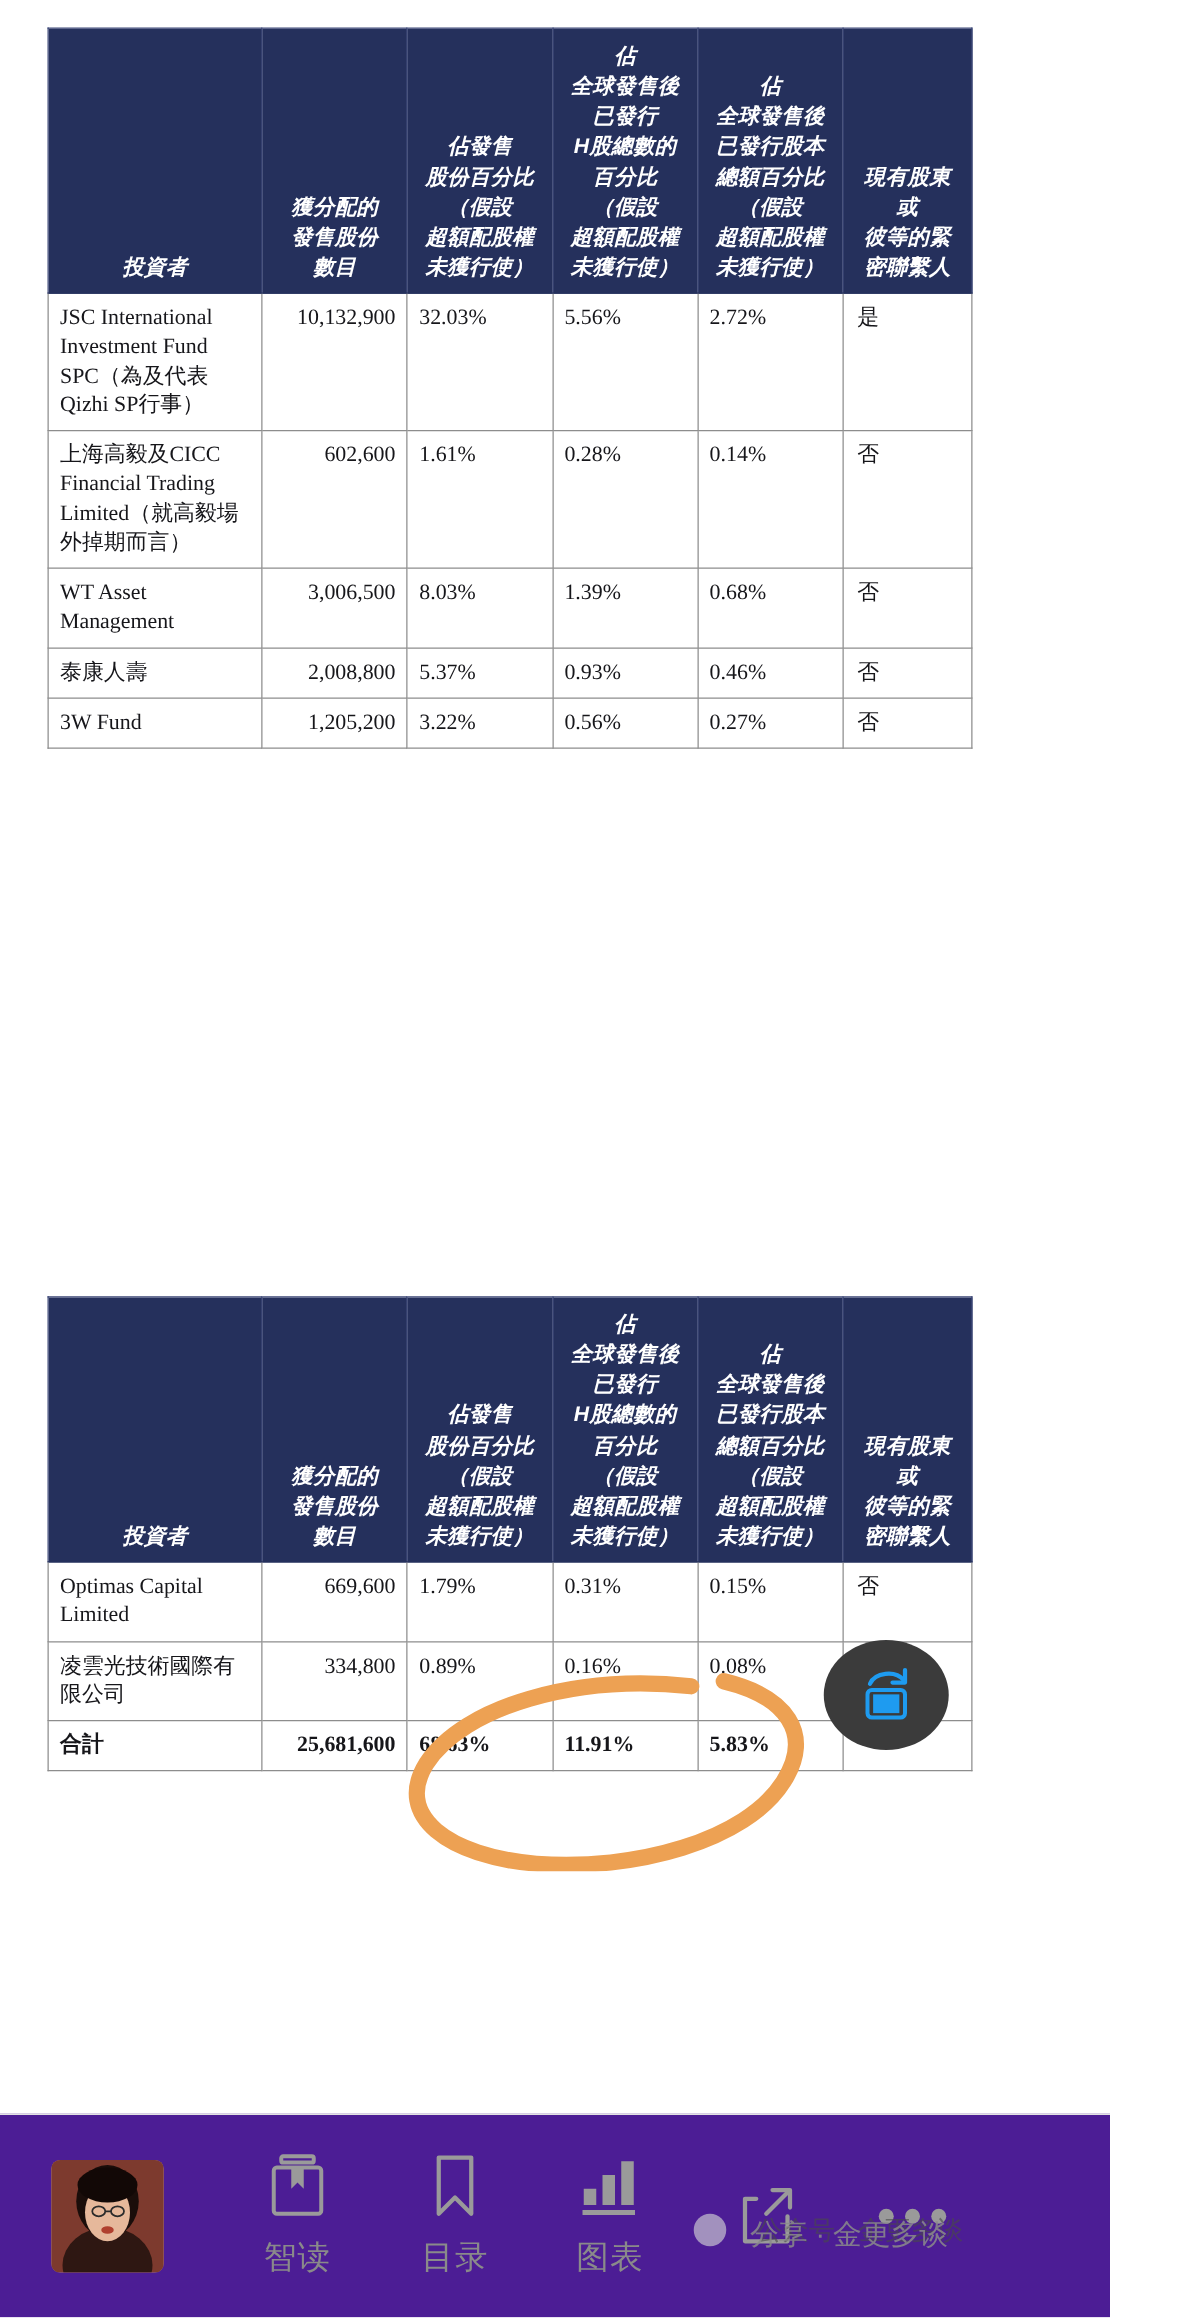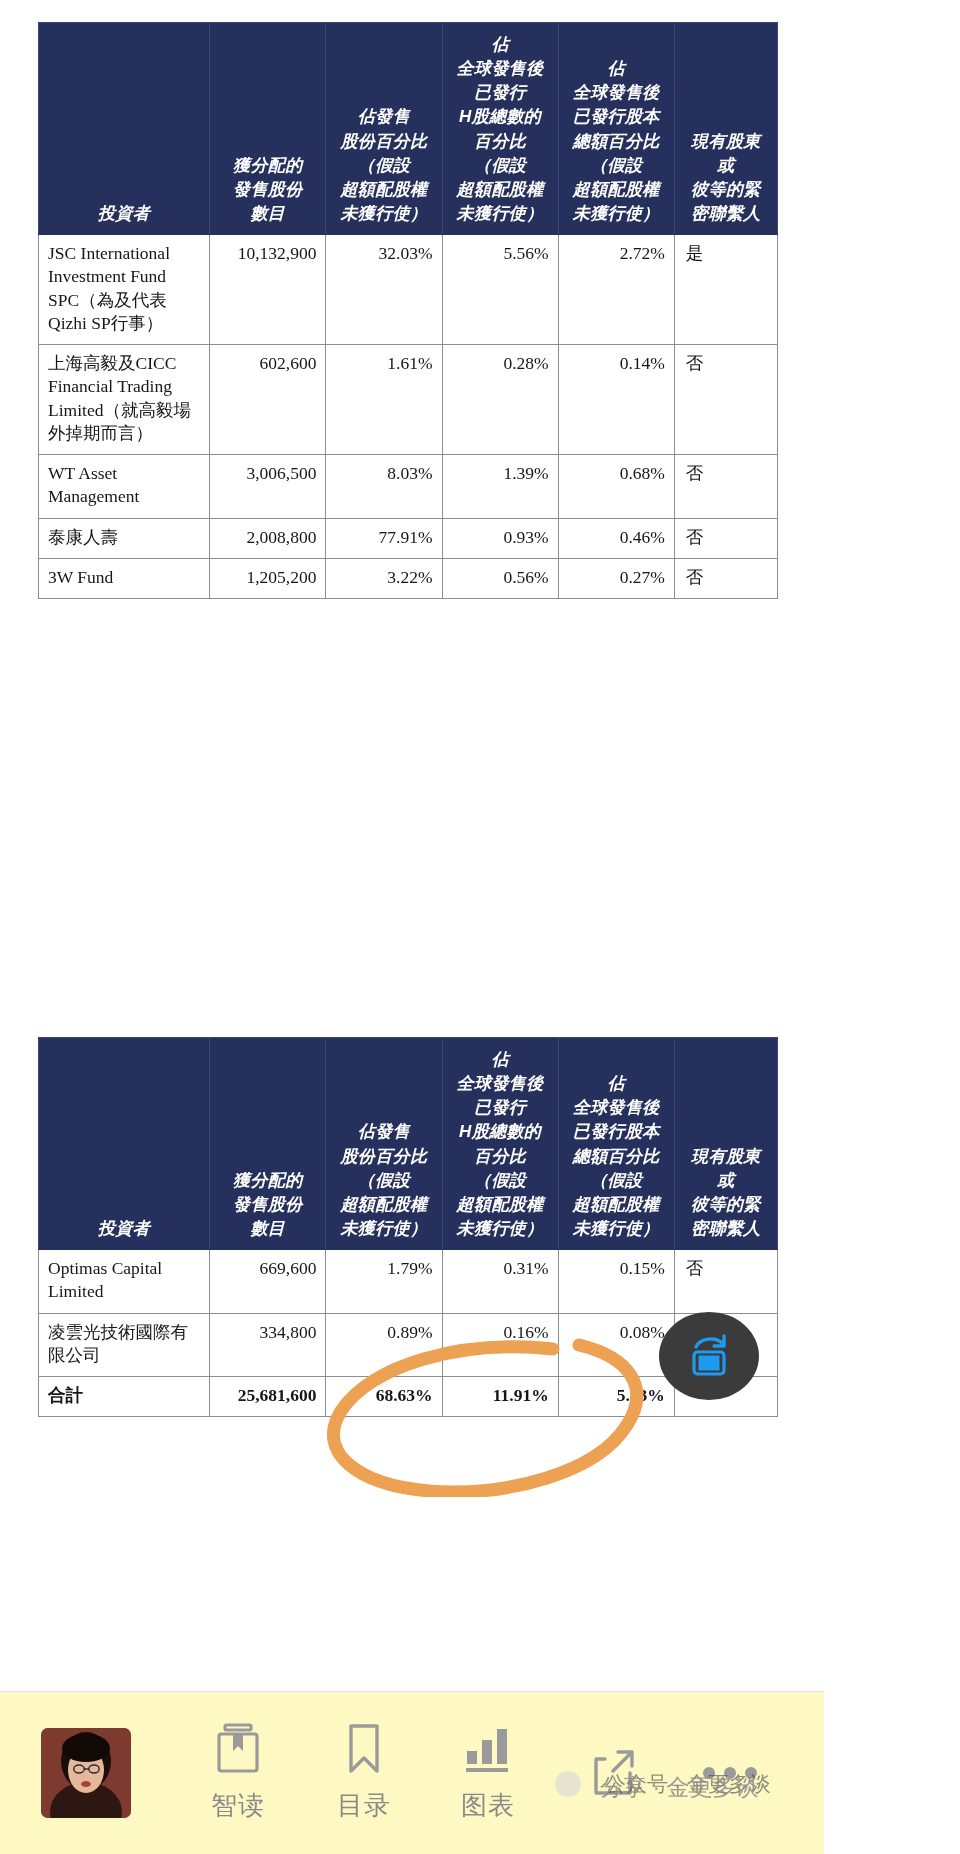--- a/index.html
+++ b/index.html
@@ -42,21 +42,21 @@
     font-weight: bold;
     font-size: 17px;
     line-height: 1.42;
     letter-spacing: .4px;
     padding: 10px 4px 8px 4px;
     font-family: "Liberation Sans", "DejaVu Sans", sans-serif;
   }
   .doc-table thead th.th-investor { text-align: center; }
   td.c-name  { text-align: left; }
   td.c-num   { text-align: right; }
-  td.c-pct   { text-align: right; }
+  td.c-pct   { }
   td.c-yn    { text-align: left; padding-left: 11px; }
   tr.total-row td { font-weight: bold; }
 
   .col-name { width: 171px; }
   .col-num  { width: 116px; }
   .col-p1   { width: 116px; }
   .col-p2   { width: 116px; }
   .col-p3   { width: 116px; }
   .col-yn   { width: 103px; }
 
@@ -103,23 +103,23 @@
     display: flex;
     align-items: center;
     justify-content: center;
   }
 
   
   .bottom-bar {
     position: absolute;
     left: 0;
     bottom: 0;
-    width: 824px;
+    width: 888px;
     height: 162px;
-    background: #fef9c3;
+    background: #4c1d95;
     border-top: 1px solid #e2e2e2;
     display: flex;
     align-items: center;
   }
   .bar-avatar {
     width: 90px; height: 90px;
     margin-left: 41px;
     border-radius: 7px;
     overflow: hidden;
     flex: none;
@@ -257,21 +257,21 @@
           <td class="c-name">WT Asset Management</td>
           <td class="c-num">3,006,500</td>
           <td class="c-pct">8.03%</td>
           <td class="c-pct">1.39%</td>
           <td class="c-pct">0.68%</td>
           <td class="c-yn">否</td>
         </tr>
         <tr>
           <td class="c-name">泰康人壽</td>
           <td class="c-num">2,008,800</td>
-          <td class="c-pct">77.91%</td>
+          <td class="c-pct">5.37%</td>
           <td class="c-pct">0.93%</td>
           <td class="c-pct">0.46%</td>
           <td class="c-yn">否</td>
         </tr>
         <tr>
           <td class="c-name">3W Fund</td>
           <td class="c-num">1,205,200</td>
           <td class="c-pct">3.22%</td>
           <td class="c-pct">0.56%</td>
           <td class="c-pct">0.27%</td>

